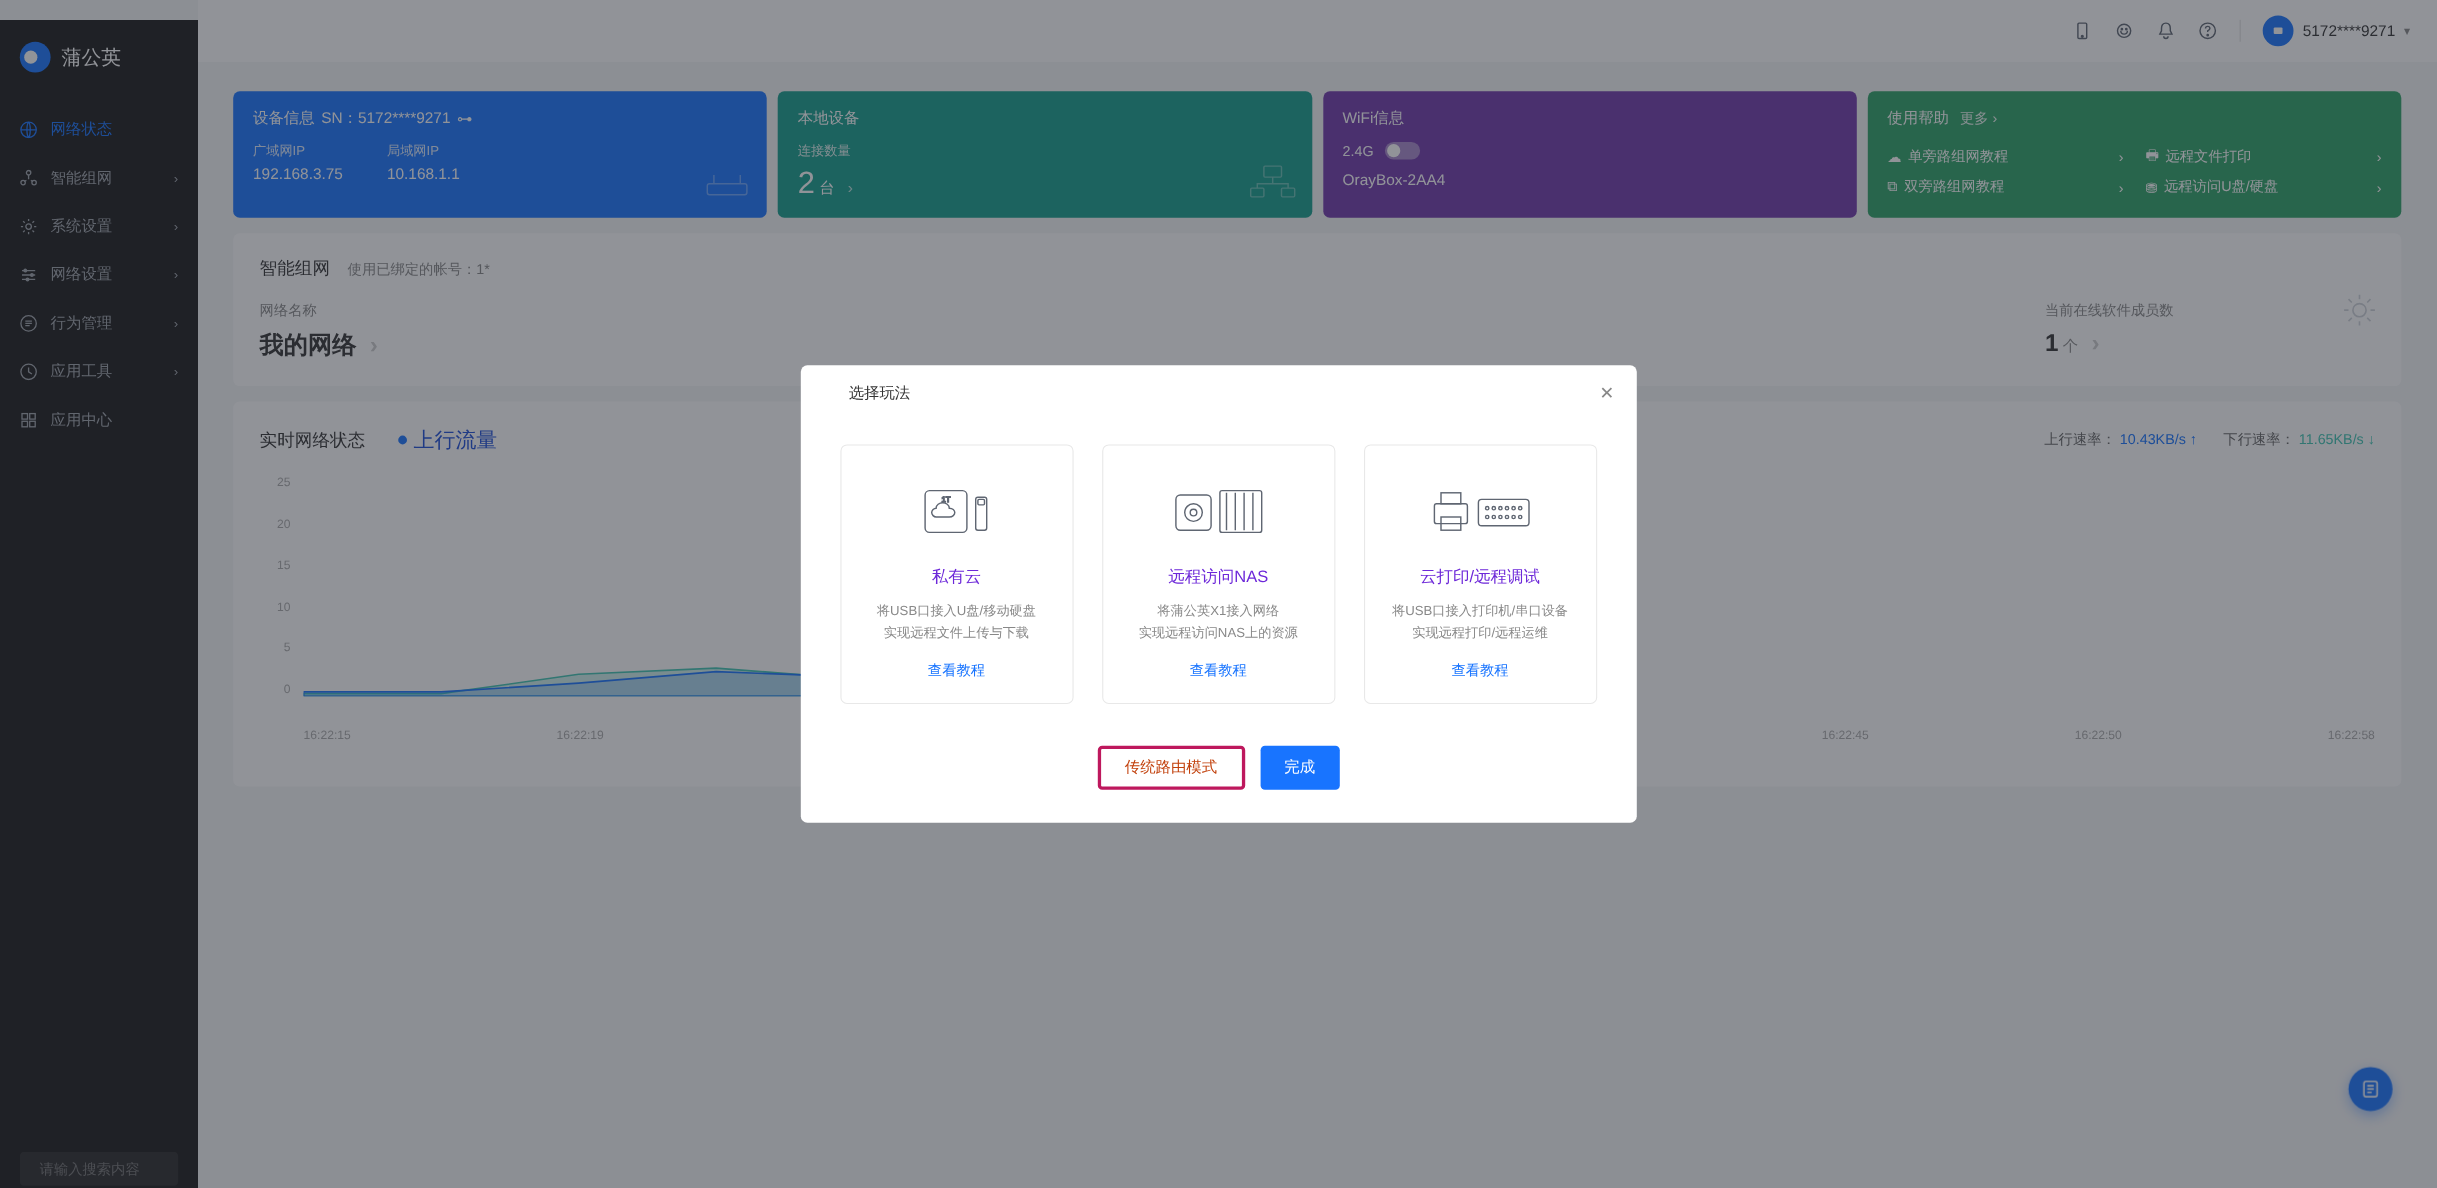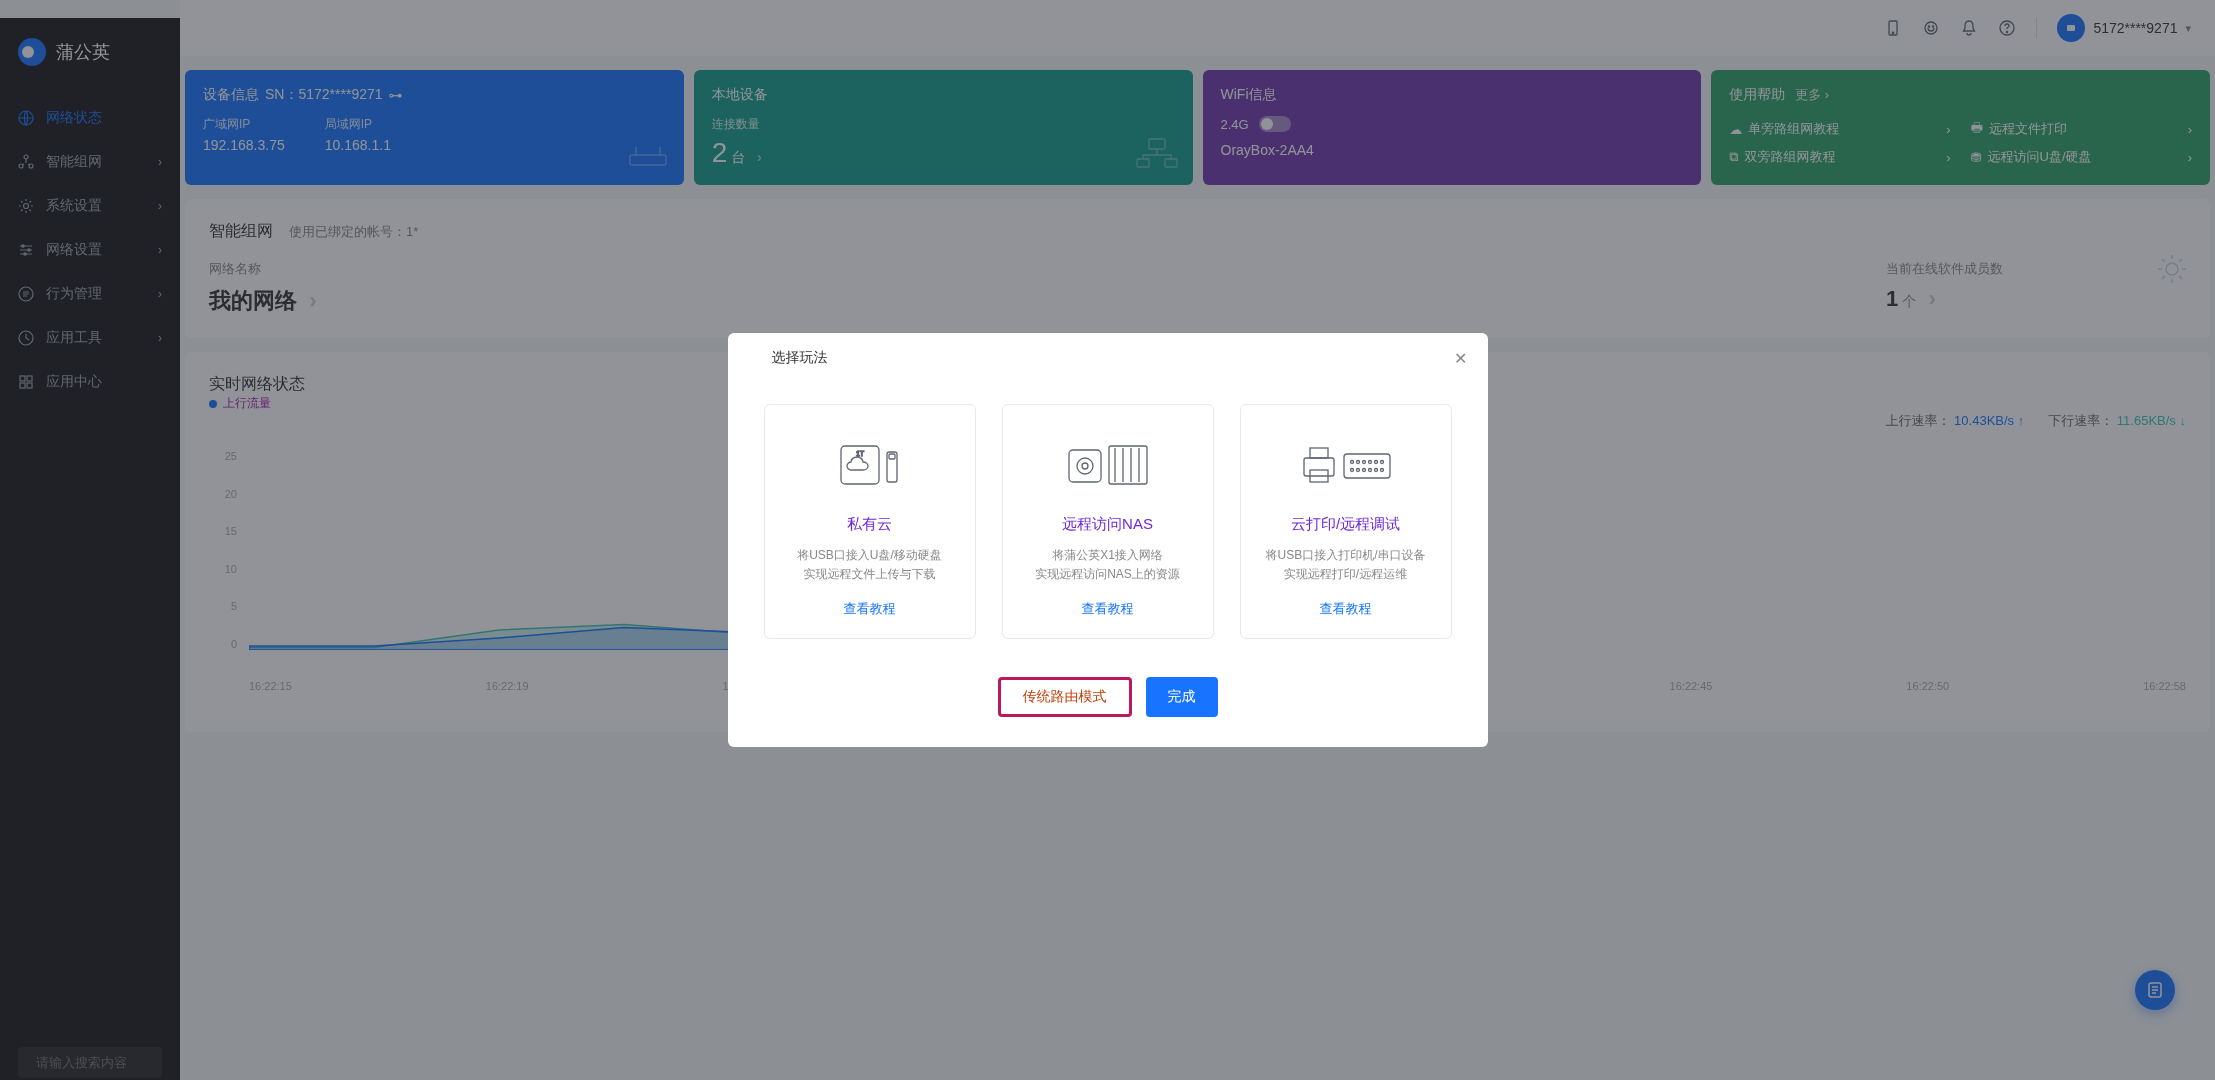--- a/index.html
+++ b/index.html
@@ -23,21 +23,21 @@
 
 .topbar { position: fixed; top: 0; left: 180px; right: 0; height: 56px; background: #fff; display: flex; align-items: center; justify-content: flex-end; padding: 0 24px; gap: 20px; z-index: 5; }
 .topbar-icon { width: 18px; height: 18px; color: #5f6672; cursor: pointer; }
 .divider { width: 1px; height: 20px; background: #e0e0e0; }
 .user-block { display: flex; align-items: center; gap: 8px; cursor: pointer; }
 .avatar { width: 28px; height: 28px; border-radius: 50%; background: #1874ff; display: flex; align-items: center; justify-content: center; }
 .avatar svg { width: 14px; height: 14px; }
 .user-id { font-size: 14px; color: #333; }
 
 
-.main { margin-left: 180px; padding: 70px 5px 20px; }
+.main { margin-left: 180px; padding: 70px 32px 20px; margin-top: 13px; }
 
 
 .cards { display: flex; gap: 10px; }
 .card { flex: 1; border-radius: 6px; padding: 16px 18px; color: #fff; position: relative; min-height: 115px; }
 .card-blue { background: #1874ff; }
 .card-teal { background: #159e8c; }
 .card-purple { background: #7139ab; }
 .card-green { background: #2da266; }
 .card-title { font-size: 14px; margin-bottom: 12px; display: flex; align-items: center; gap: 6px; }
 .card-row { display: flex; gap: 40px; }
@@ -58,23 +58,23 @@
 .panel-title { font-size: 16px; font-weight: 500; color: #333; }
 .panel-sub { font-size: 13px; color: #888; }
 .panel-body { display: flex; margin-top: 18px; }
 .panel-item { flex: 1; }
 .panel-item-label { font-size: 13px; color: #888; margin-bottom: 8px; }
 .panel-item-value { font-size: 22px; font-weight: 600; color: #333; }
 .panel-item-value small { font-size: 14px; font-weight: normal; margin-left: 4px; color: #888; }
 .gear-icon { position: absolute; right: 20px; top: 50%; transform: translateY(-50%); width: 36px; height: 36px; color: #cfd3d9; cursor: pointer; }
 
 
-.chart-head { display: flex; align-items: flex-start; flex-direction: column; }
+.chart-head { display: flex; align-items: center; }
 .chart-title { font-size: 16px; font-weight: 500; color: #333; margin-right: 30px; }
-.legend-item { display: flex; align-items: center; gap: 6px; font-size: 12px; color: #a21caf; margin-right: 20px; }
+.legend-item { display: flex; align-items: center; gap: 6px; font-size: 19px; color: #1d4ed8; margin-right: 20px; }
 .legend-dot { width: 8px; height: 8px; border-radius: 50%; }
 .dot-blue { background: #1874ff; }
 .rate-info { margin-left: auto; font-size: 13px; color: #666; display: flex; gap: 24px; }
 .rate-v { color: #1874ff; }
 .rate-v2 { color: #41c5b3; }
 .chart-area { height: 260px; margin-top: 20px; position: relative; }
 .y-axis { position: absolute; left: 0; top: 0; height: 200px; display: flex; flex-direction: column; justify-content: space-between; font-size: 11px; color: #aaa; text-align: right; width: 28px; }
 .x-axis { position: absolute; left: 40px; right: 0; bottom: 18px; display: flex; justify-content: space-between; font-size: 11px; color: #aaa; }
 .chart-svg { position: absolute; left: 40px; right: 0; top: 0; height: 200px; }
 

